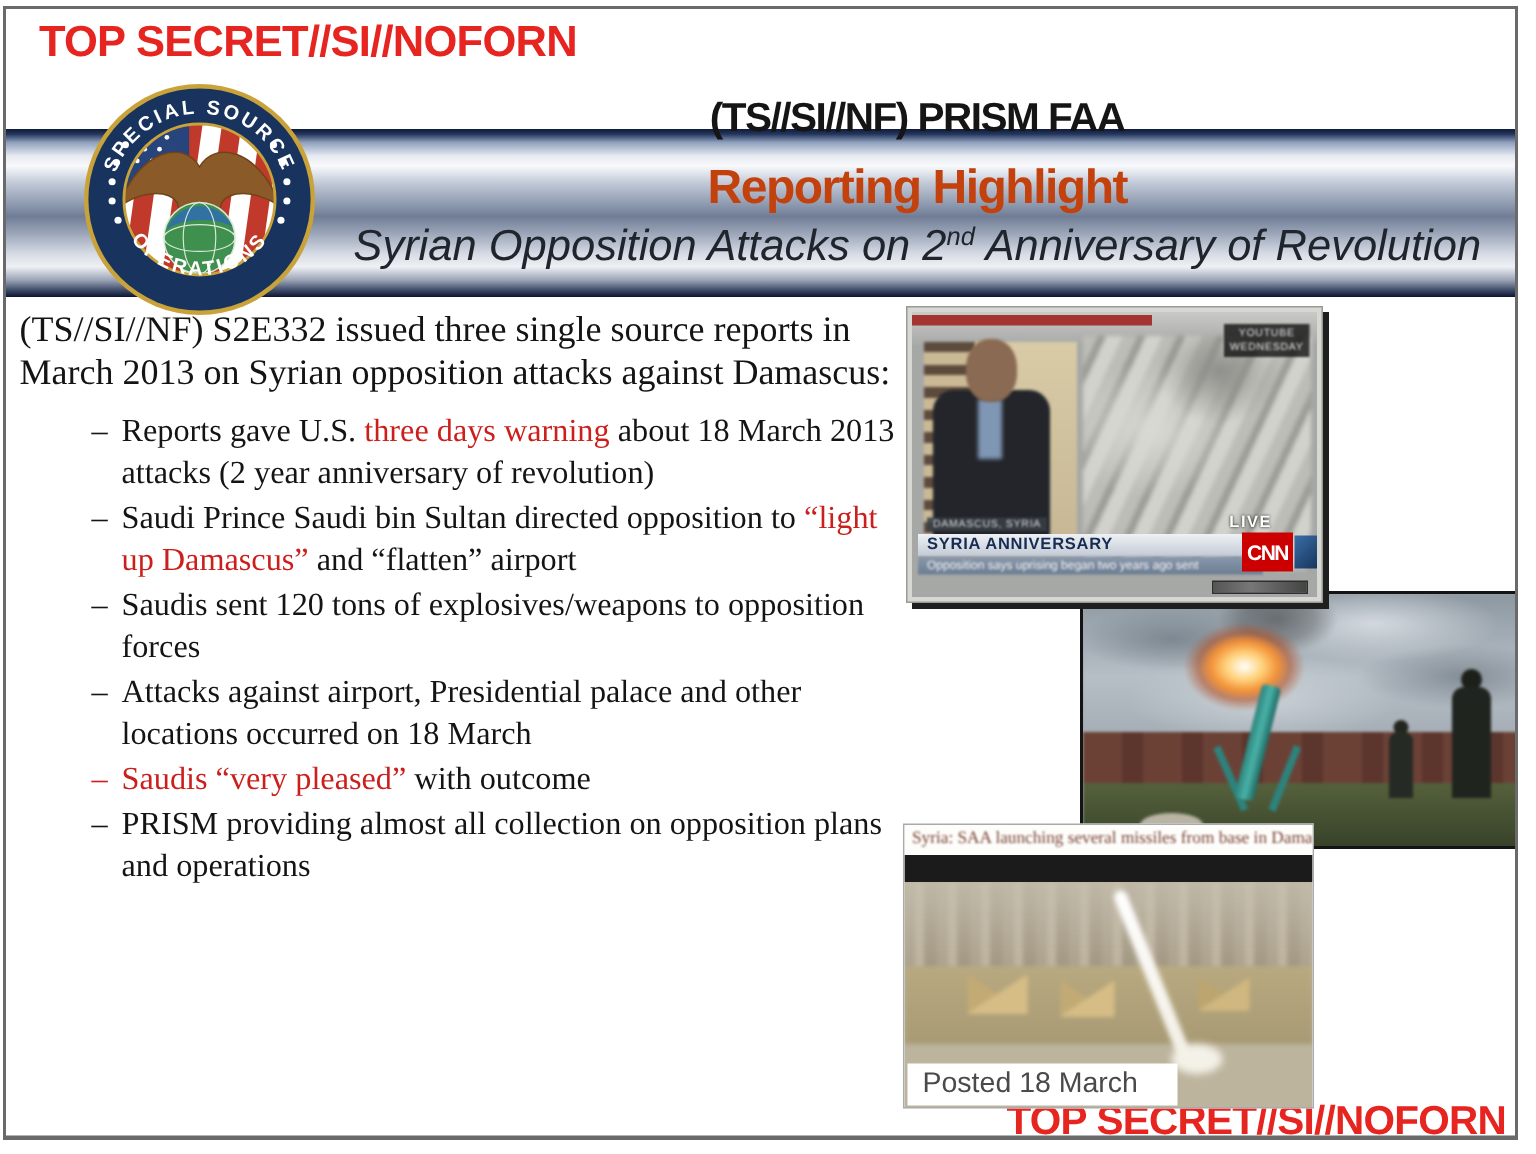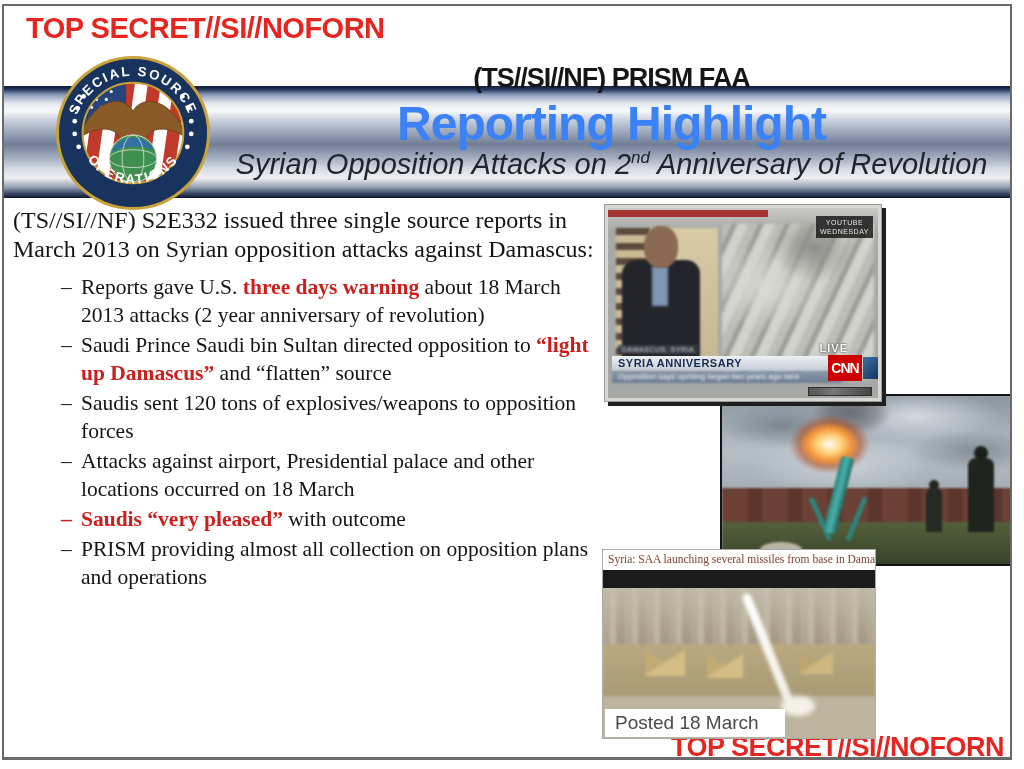--- a/index.html
+++ b/index.html
@@ -16,35 +16,35 @@
                   letter-spacing:-0.5px; }
 
   
   .banner { position:absolute; left:0; top:80px; width:1010px; height:112px;
             background:linear-gradient(180deg,
               #101c38 0%, #23355c 3%, #8fa0bd 8%, #e6eaf1 16%, #f8f9fb 22%,
               #c2cad8 32%, #8d99af 45%, #707d95 52%, #9aa5b8 62%, #d5dae4 74%,
               #eef0f4 82%, #9aa3b5 90%, #3c4a68 96%, #0d1530 100%); }
   .header-text { position:absolute; left:205px; top:50px; width:805px; text-align:center; z-index:5; }
   .title1 { font-size:27px; font-weight:bold; color:#151515; letter-spacing:-1px; line-height:44px; }
-  .title2 { font-size:48px; font-weight:bold; color:#3b82f6; letter-spacing:-1px; line-height:48px; }
+  .title2 { font-size:32px; font-weight:bold; color:#c2410c; letter-spacing:-1px; line-height:48px; }
   .subtitle { font-size:29px; font-style:italic; color:#20242c; margin-top:0; }
   .subtitle sup { font-size:17px; }
 
   .seal { position:absolute; left:50px; top:48px; width:158px; height:158px; z-index:6; }
 
   
   .body-text { position:absolute; left:9px; top:200px; width:600px;
                font-family:"Liberation Serif", serif; color:#141414; }
   .intro { font-size:24px; line-height:29px; width:590px; }
   .bullets { margin-top:9px; list-style:none; }
   .bullet { display:flex; font-size:21.5px; line-height:28px; margin-bottom:2px; }
   .bullet .dash { width:20px; margin-left:48px; flex:0 0 auto; }
   .bullet .btxt { width:520px; }
-  .red { color:#cc1f1c; font-weight:bold; }
+  .red { color:#cc1f1c; font-weight:normal; }
 
   
   .img-cnn { position:absolute; left:600px; top:198px; width:278px; height:198px;
              background:#d7d7d3; border:1px solid #9a9a96; box-shadow:4px 4px 0 0 #1f1f1f;
              z-index:30; overflow:hidden; }
   .cnn-inner { position:absolute; left:3px; top:3px; right:3px; bottom:3px;
                background:#a6a8a6; overflow:hidden; filter:blur(0.4px); }
   .cnn-topstrip { position:absolute; left:0; top:2px; width:160px; height:7px; background:#a33431; }
   .cnn-sky { position:absolute; left:0; top:0; width:100%; height:22px;
              background:linear-gradient(180deg,#c9c9c5,#a8aaa8); }
@@ -239,21 +239,21 @@
 
     <div class="body-text">
       <div class="intro">(TS//SI//NF) S2E332 issued three single source reports in March 2013 on Syrian opposition attacks against Damascus:</div>
       <ul class="bullets">
           <li class="bullet">
             <span class="dash">–</span>
             <span class="btxt"><span>Reports gave U.S. </span><span class="red">three days warning</span><span> about 18 March 2013 attacks (2 year anniversary of revolution)</span></span>
           </li>
           <li class="bullet">
             <span class="dash">–</span>
-            <span class="btxt"><span>Saudi Prince Saudi bin Sultan directed opposition to </span><span class="red">“light up Damascus”</span><span> and “flatten” source</span></span>
+            <span class="btxt"><span>Saudi Prince Saudi bin Sultan directed opposition to </span><span class="red">“light up Damascus”</span><span> and “flatten” airport</span></span>
           </li>
           <li class="bullet">
             <span class="dash">–</span>
             <span class="btxt"><span>Saudis sent 120 tons of explosives/weapons to opposition forces</span></span>
           </li>
           <li class="bullet">
             <span class="dash">–</span>
             <span class="btxt"><span>Attacks against airport, Presidential palace and other locations occurred on 18 March</span></span>
           </li>
           <li class="bullet">

